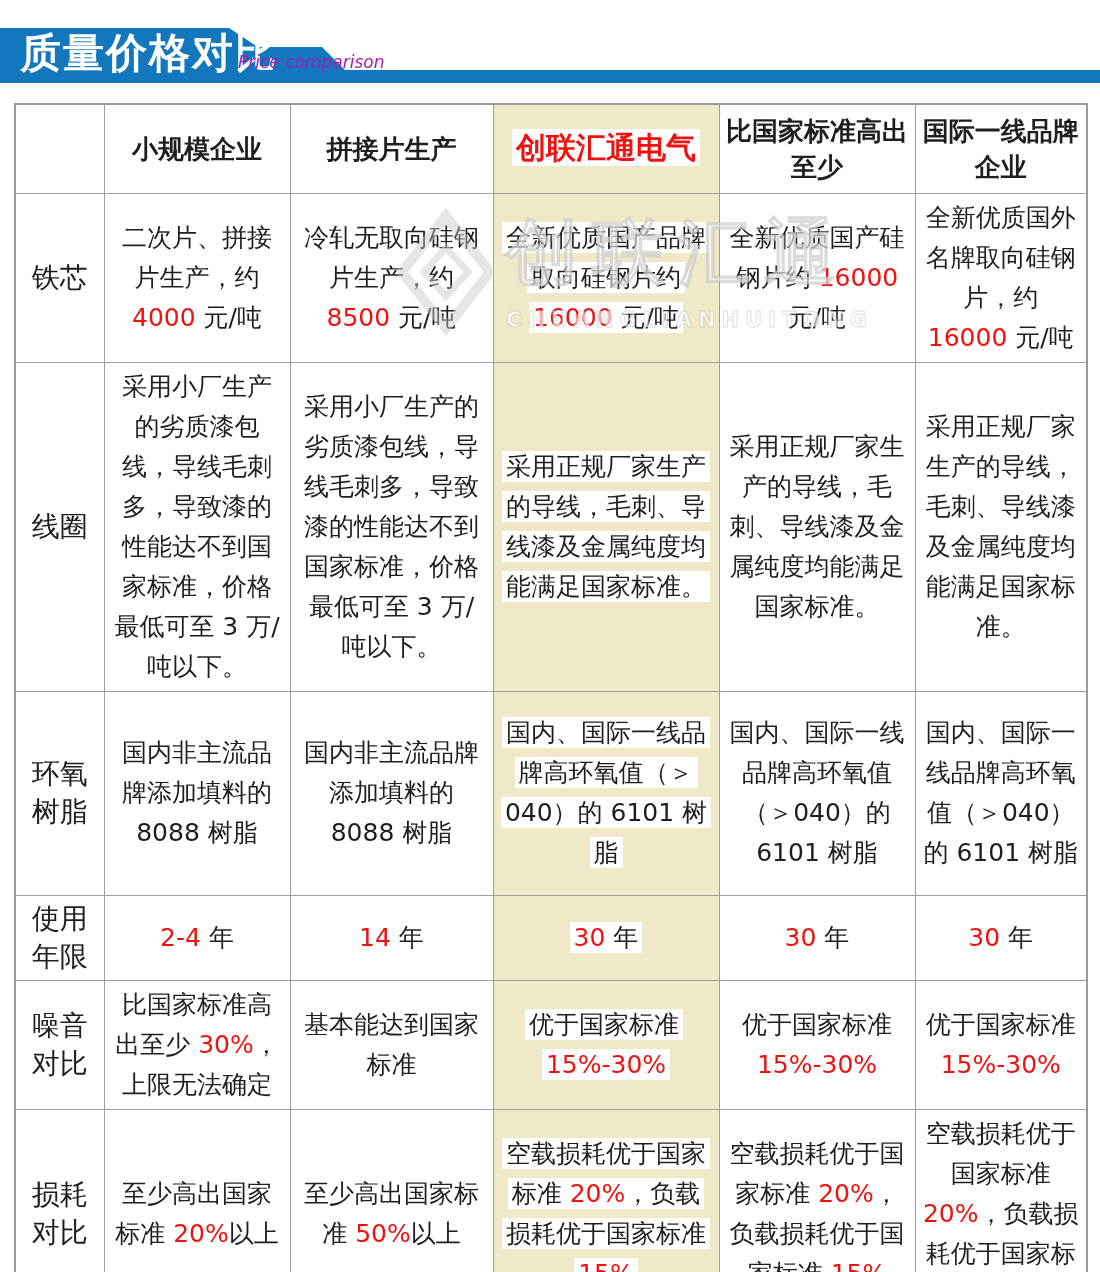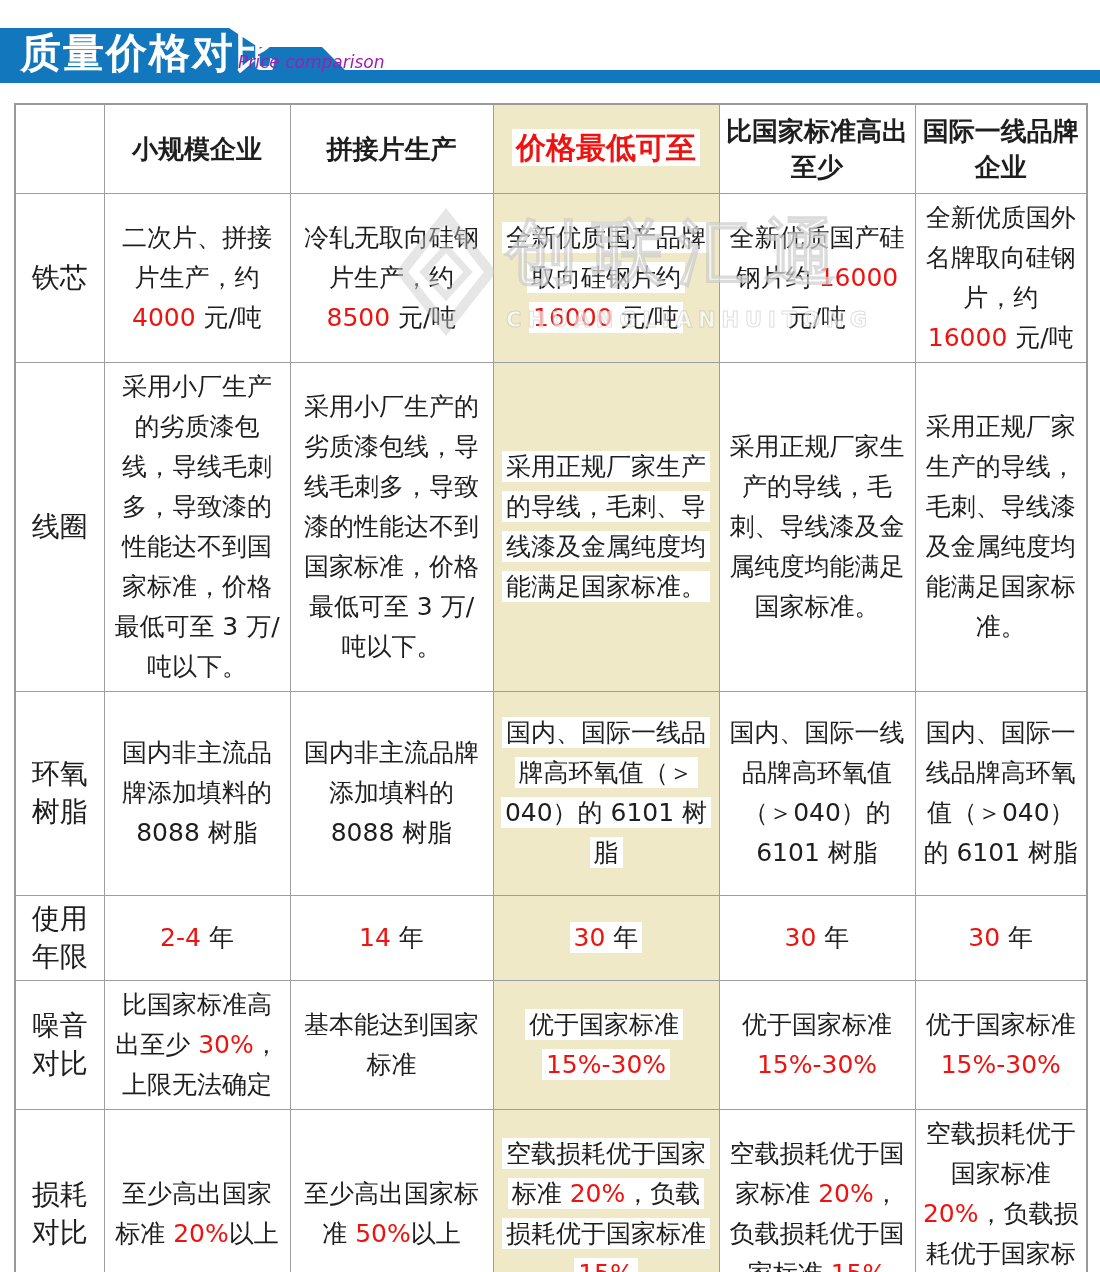--- a/index.html
+++ b/index.html
@@ -67,21 +67,21 @@
         <col style="width:203px">
       <col style="width:226px">
         <col style="width:196px">
         <col style="width:172px">
     </colgroup>
     <thead>
         <tr id="hdr-row" style="height: 89px;">
           <th></th>
           <th>小规模企业</th>
           <th>拼接片生产</th>
-          <th class="colhl"><span class="hl red brand-head">价格最低可至</span></th>
+          <th class="colhl"><span class="hl red brand-head">创联汇通电气</span></th>
           <th>比国家标准高出至少</th>
           <th>国际一线品牌企业</th>
         </tr>
       </thead>
     <tbody id="tbl-body">
         <tr style="height: 152px;">
           <th class="rowhead">铁芯</th>
           <td class="cell"><span>二次片、拼接片生产，约 </span><span class="red">4000</span><span> 元/吨</span></td>
           <td class="cell"><span>冷轧无取向硅钢片生产，约 </span><span class="red">8500</span><span> 元/吨</span></td>
           <td class="cell colhl"><span class="hl"><span>全新优质国产品牌取向硅钢片约 </span><span class="red">16000</span><span> 元/吨</span></span></td>

